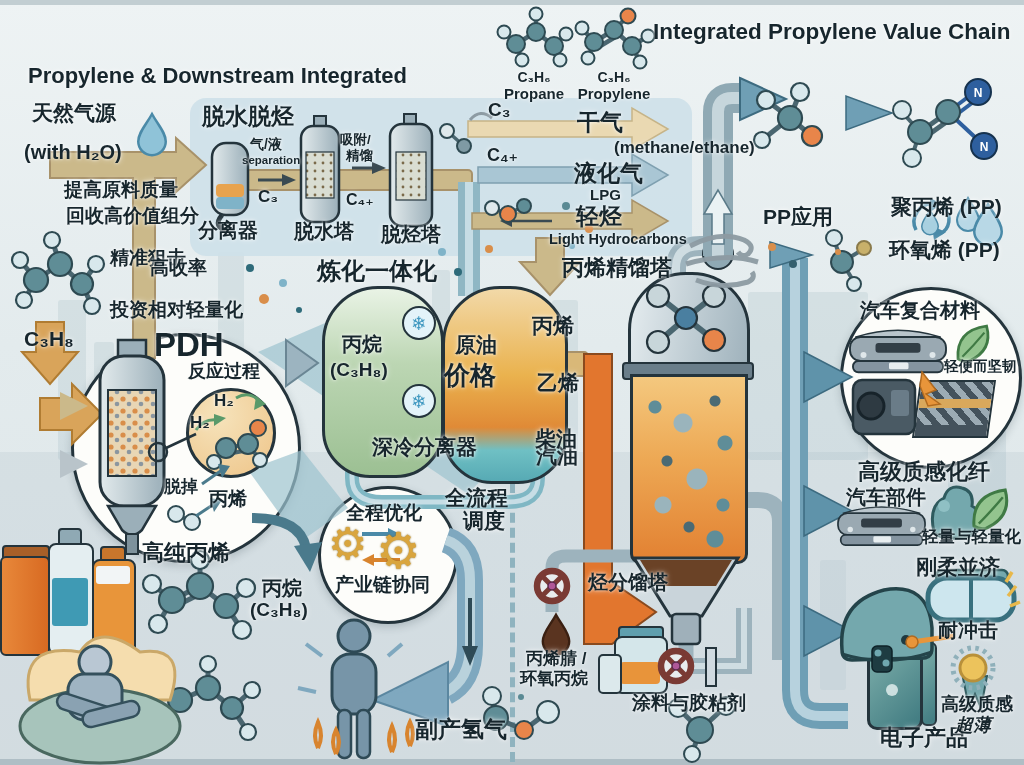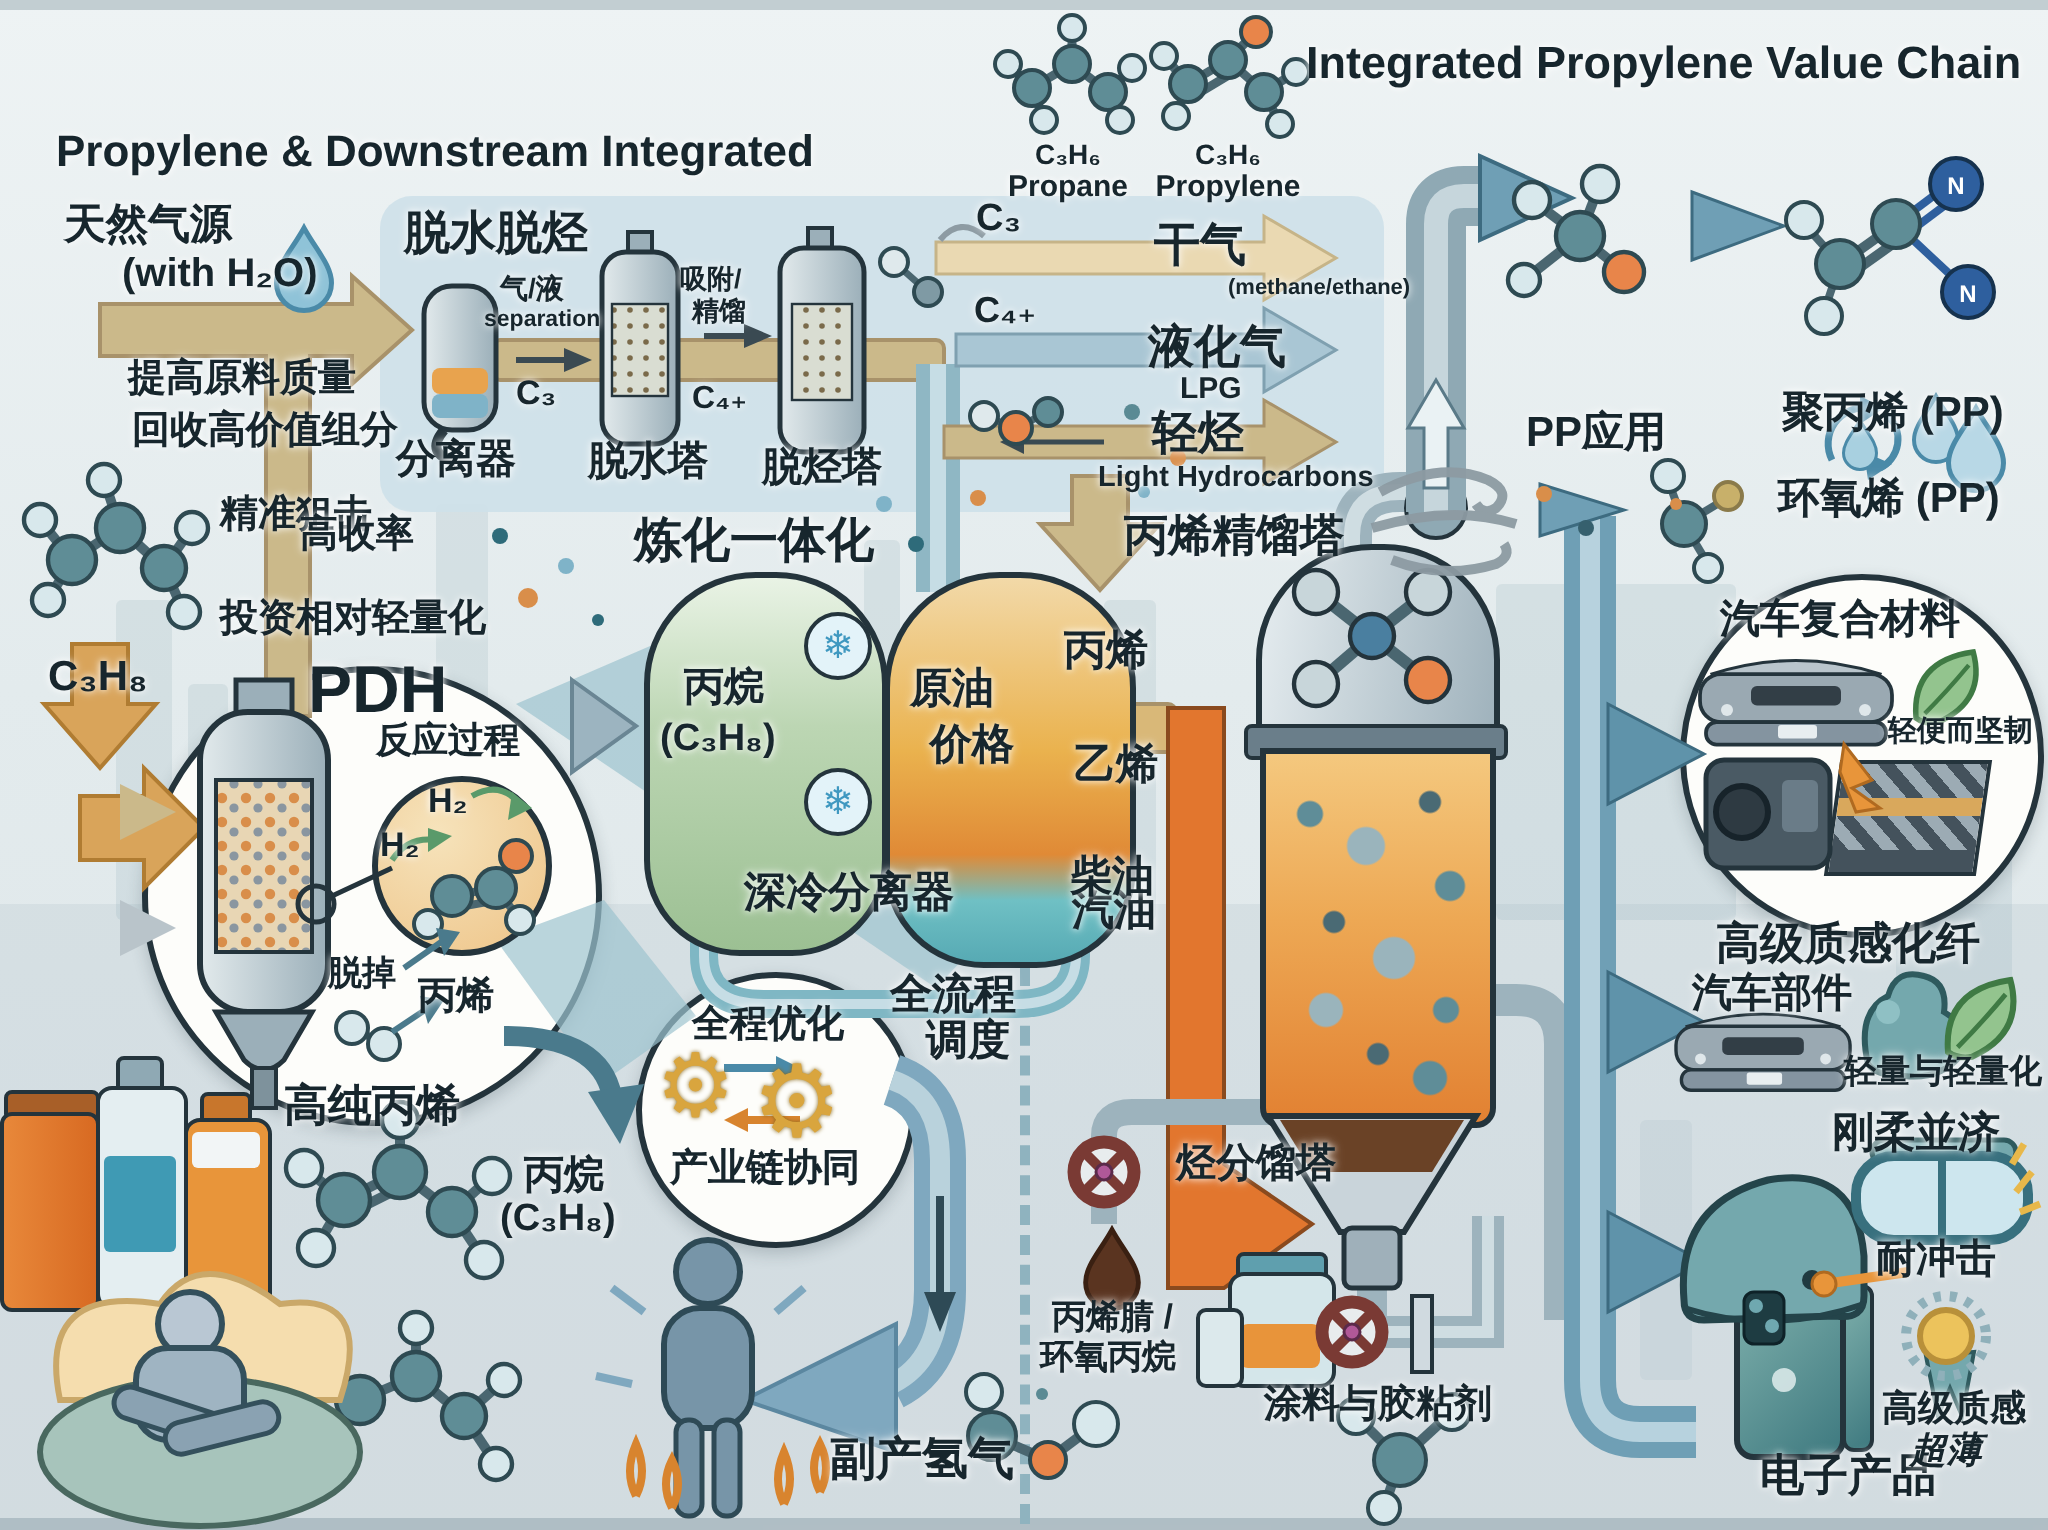--- a/index.html
+++ b/index.html
@@ -574,37 +574,37 @@
   <span class="gear" style="left:376px;top:526px;font-size:50px;">⚙</span>
 
   <div class="lbl" style="left:28px;top:64px;font-size:22px;">Propylene &amp; Downstream Integrated</div>
   <div class="lbl ctr" style="left:500px;top:70px;width:68px;font-size:14px;">C₃H₆</div>
   <div class="lbl ctr" style="left:498px;top:86px;width:72px;font-size:15px;">Propane</div>
   <div class="lbl ctr" style="left:578px;top:70px;width:72px;font-size:14px;">C₃H₆</div>
   <div class="lbl ctr" style="left:574px;top:86px;width:80px;font-size:15px;">Propylene</div>
   <div class="lbl" style="left:653px;top:20px;font-size:22.5px;">Integrated Propylene Value Chain</div>
 
   <div class="lbl" style="left:32px;top:102px;font-size:21px;">天然气源</div>
-  <div class="lbl" style="left:24px;top:127px;font-size:20px;margin-left:37px;">(with H₂O)</div>
+  <div class="lbl" style="left:24px;top:142px;font-size:20px;">(with H₂O)</div>
   <div class="lbl" style="left:64px;top:180px;font-size:19px;">提高原料质量</div>
   <div class="lbl" style="left:66px;top:206px;font-size:19px;">回收高价值组分</div>
 
   <div class="lbl" style="left:202px;top:104px;font-size:23px;">脱水脱烃</div>
   <div class="lbl" style="left:250px;top:137px;font-size:14px;">气/液</div>
   <div class="lbl" style="left:242px;top:154px;font-size:11.5px;">separation</div>
   <div class="lbl" style="left:198px;top:220px;font-size:20px;">分离器</div>
   <div class="lbl" style="left:258px;top:188px;font-size:17px;">C₃</div>
   <div class="lbl" style="left:340px;top:133px;font-size:13.5px;">吸附/</div>
   <div class="lbl" style="left:346px;top:149px;font-size:13.5px;">精馏</div>
   <div class="lbl" style="left:294px;top:221px;font-size:20px;">脱水塔</div>
   <div class="lbl" style="left:346px;top:192px;font-size:16px;">C₄₊</div>
   <div class="lbl" style="left:381px;top:224px;font-size:20px;">脱烃塔</div>
   <div class="lbl" style="left:488px;top:100px;font-size:19px;">C₃</div>
   <div class="lbl" style="left:577px;top:110px;font-size:23px;">干气</div>
-  <div class="lbl" style="left:568px;top:139px;font-size:11px;padding-left:46px;">(methane/ethane)</div>
+  <div class="lbl" style="left:568px;top:139px;font-size:17px;padding-left:46px;">(methane/ethane)</div>
   <div class="lbl" style="left:487px;top:146px;font-size:18px;">C₄₊</div>
   <div class="lbl" style="left:574px;top:161px;font-size:23px;">液化气</div>
   <div class="lbl" style="left:590px;top:187px;font-size:15px;">LPG</div>
   <div class="lbl" style="left:576px;top:204px;font-size:23px;">轻烃</div>
   <div class="lbl" style="left:549px;top:232px;font-size:14.5px;">Light Hydrocarbons</div>
 
   <div class="lbl" style="left:891px;top:172px;font-size:21px;margin-top:24px;">聚丙烯 (PP)</div>
   <div class="lbl" style="left:763px;top:206px;font-size:21px;">PP应用</div>
   <div class="lbl" style="left:889px;top:239px;font-size:21px;">环氧烯 (PP)</div>
 
@@ -619,21 +619,21 @@
   <div class="lbl" style="left:164px;top:478px;font-size:17px;">脱掉</div>
   <div class="lbl" style="left:209px;top:489px;font-size:19px;">丙烯</div>
   <div class="lbl" style="left:142px;top:541px;font-size:22px;">高纯丙烯</div>
   <div class="lbl" style="left:262px;top:578px;font-size:20px;">丙烷</div>
   <div class="lbl" style="left:250px;top:600px;font-size:19px;">(C₃H₈)</div>
 
   <div class="lbl" style="left:317px;top:258px;font-size:24px;">炼化一体化</div>
   <div class="lbl" style="left:342px;top:334px;font-size:20px;">丙烷</div>
   <div class="lbl" style="left:330px;top:360px;font-size:19px;">(C₃H₈)</div>
   <div class="lbl" style="left:455px;top:334px;font-size:21px;">原油</div>
-  <div class="lbl" style="left:465px;top:362px;font-size:21px;">价格</div>
+  <div class="lbl" style="left:444px;top:362px;font-size:26px;">价格</div>
   <div class="lbl" style="left:372px;top:436px;font-size:21px;">深冷分离器</div>
 
   <div class="lbl" style="left:346px;top:503px;font-size:19px;">全程优化</div>
   <div class="lbl" style="left:335px;top:575px;font-size:19px;">产业链协同</div>
   <div class="lbl" style="left:445px;top:487px;font-size:21px;">全流程</div>
   <div class="lbl" style="left:463px;top:510px;font-size:21px;">调度</div>
   <div class="lbl" style="left:415px;top:717px;font-size:23px;">副产氢气</div>
 
   <div class="lbl" style="left:562px;top:256px;font-size:22px;">丙烯精馏塔</div>
   <div class="lbl" style="left:532px;top:315px;font-size:21px;">丙烯</div>

